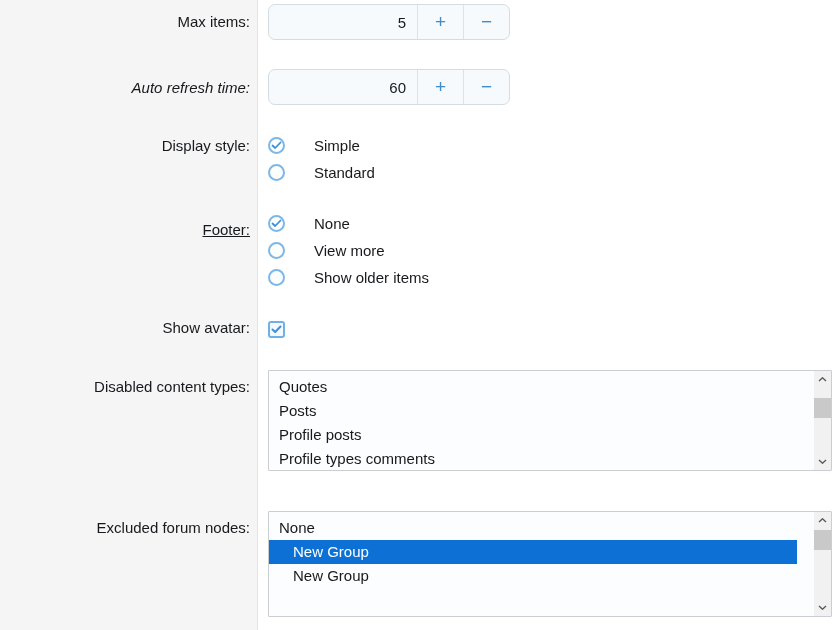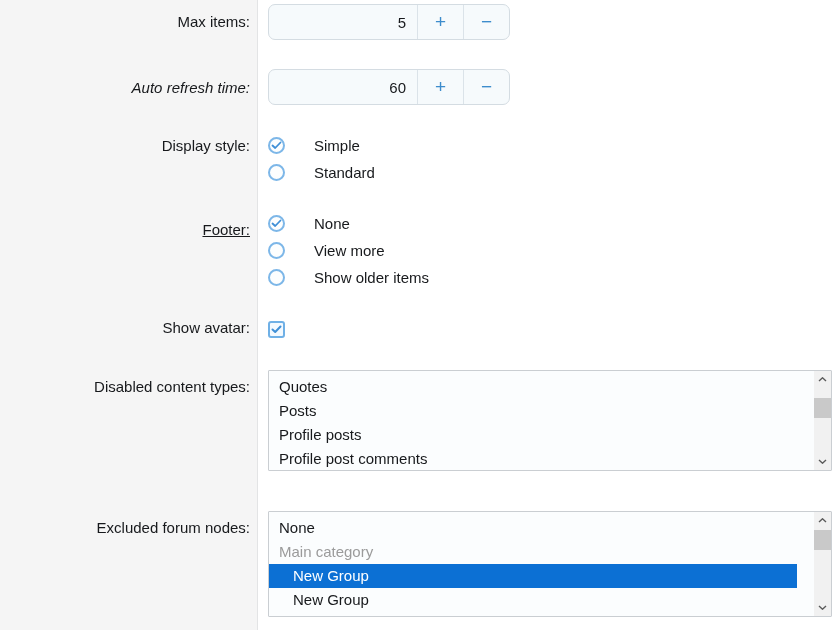--- a/index.html
+++ b/index.html
@@ -153,21 +153,21 @@
   </span>
 </div>
 
 <div class="row-label" style="top:377px;">Disabled content types:</div>
 <div class="ctrl" style="top:370px;">
   <div class="listbox" style="height:101px;">
     <div class="lb-options">
       <div class="lb-option">Quotes</div>
       <div class="lb-option">Posts</div>
       <div class="lb-option">Profile posts</div>
-      <div class="lb-option">Profile post comments</div>
+      <div class="lb-option">Profile types comments</div>
     </div>
     <div class="sb">
       <div class="sb-btn up">
         <svg width="9" height="5" viewBox="0 0 9 5">
             <polyline points="1,4 4.5,0.8 8,4" fill="none" stroke="#5a5a5a" stroke-width="1.4"></polyline>
           </svg>
       </div>
       <div class="sb-thumb" style="top:27px;"></div>
       <div class="sb-btn down">
         <svg width="9" height="5" viewBox="0 0 9 5">
@@ -176,21 +176,20 @@
       </div>
     </div>
   </div>
 </div>
 
 <div class="row-label" style="top:518px;">Excluded forum nodes:</div>
 <div class="ctrl" style="top:511px;">
   <div class="listbox" style="height:106px;">
     <div class="lb-options">
       <div class="lb-option">None</div>
-      <div class="lb-option muted">Main category</div>
       <div class="lb-option indented selected">New Group</div>
       <div class="lb-option indented">New Group</div>
     </div>
     <div class="sb">
       <div class="sb-btn up">
         <svg width="9" height="5" viewBox="0 0 9 5">
             <polyline points="1,4 4.5,0.8 8,4" fill="none" stroke="#5a5a5a" stroke-width="1.4"></polyline>
           </svg>
       </div>
       <div class="sb-thumb" style="top:18px;"></div>

